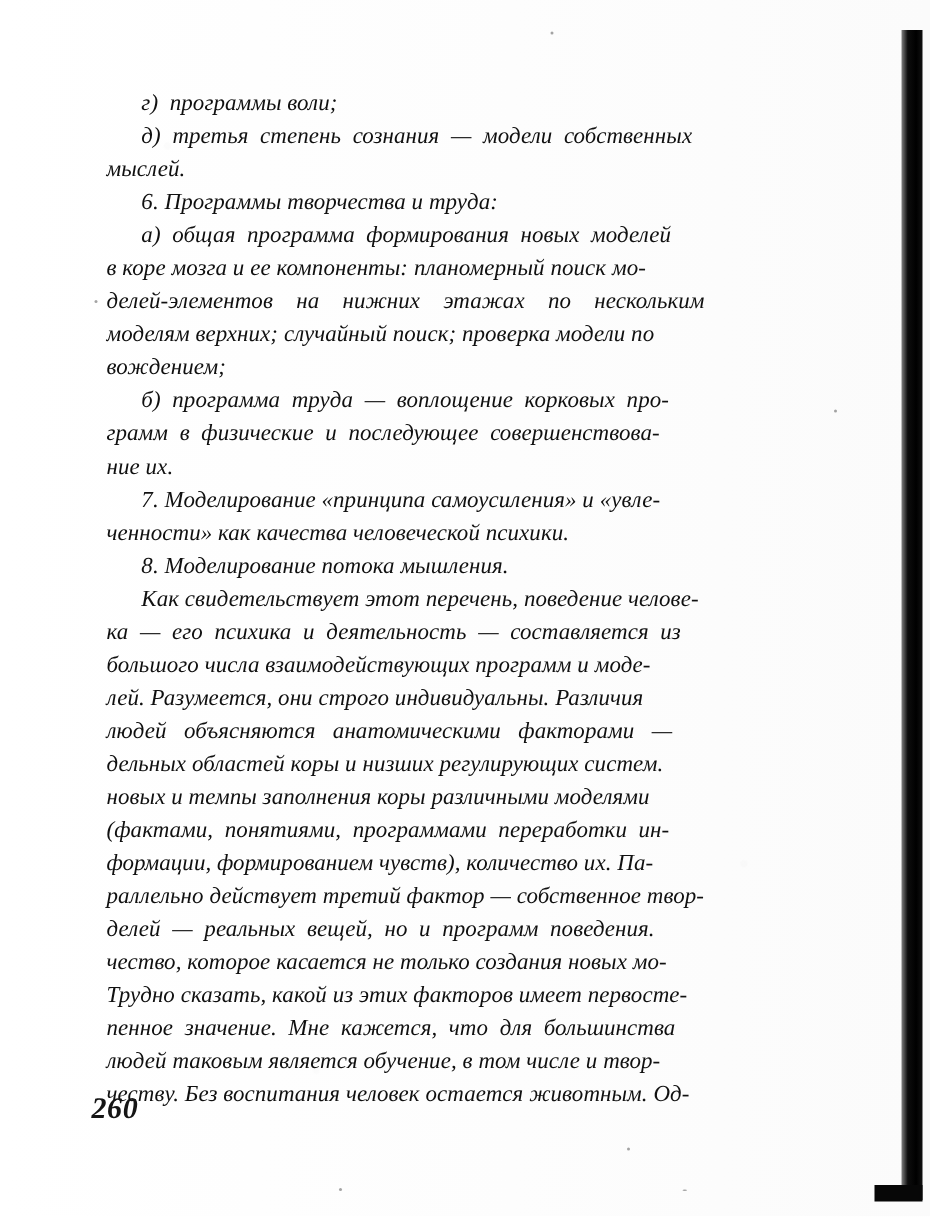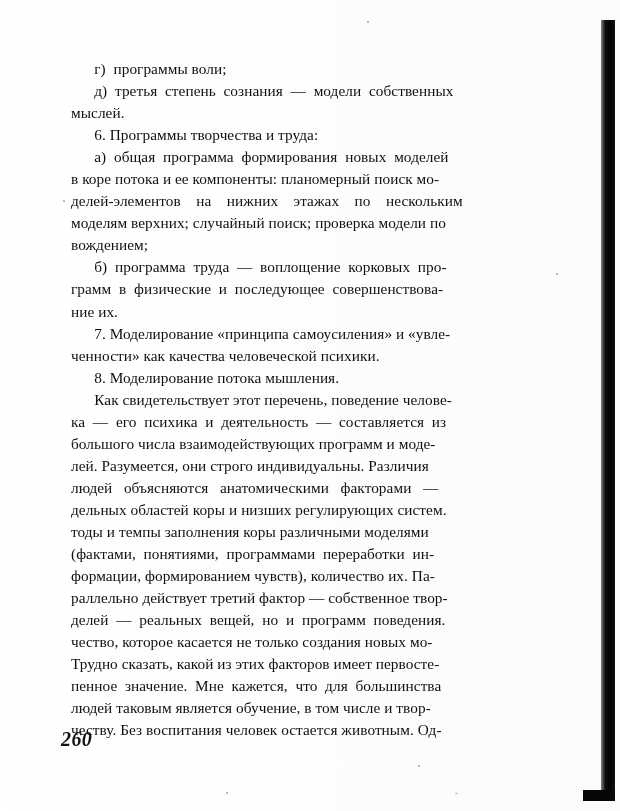--- a/index.html
+++ b/index.html
@@ -63,20 +63,21 @@
     border-radius: 50%;
     opacity: 0.55;
   }
 
   
   #text-block {
     position: absolute;
     left: 71px;
     top: 58px;
     width: 495px;
+    font-style: italic;
   }
 
   .line {
     font-size: 15.3px;
     line-height: 22.05px;
     color: #101010;
     white-space: pre;
     letter-spacing: 0.05px;
     font-weight: 400;
     text-rendering: optimizeLegibility;
@@ -110,37 +111,37 @@
   <div class="speck" style="left:63px; top:200px; width:2px; height:2px;"></div>
   <div class="speck" style="left:556px; top:273px; width:2px; height:2px;"></div>
   <div class="speck" style="left:367px; top:21px; width:2px; height:2px;"></div>
 
   <div id="text-block">
       <div class="line">      г)  программы воли;</div>
       <div class="line">      д)  третья  степень  сознания  —  модели  собственных</div>
       <div class="line">мыслей.</div>
       <div class="line">      6. Программы творчества и труда:</div>
       <div class="line">      а)  общая  программа  формирования  новых  моделей</div>
-      <div class="line">в коре потока и ее компоненты: планомерный поиск мо-</div>
+      <div class="line">в коре мозга и ее компоненты: планомерный поиск мо-</div>
       <div class="line">делей-элементов    на    нижних    этажах    по    нескольким</div>
       <div class="line">моделям верхних; случайный поиск; проверка модели по</div>
       <div class="line">вождением;</div>
       <div class="line">      б)  программа  труда  —  воплощение  корковых  про-</div>
       <div class="line">грамм  в  физические  и  последующее  совершенствова-</div>
       <div class="line">ние их.</div>
       <div class="line">      7. Моделирование «принципа самоусиления» и «увле-</div>
       <div class="line">ченности» как качества человеческой психики.</div>
       <div class="line">      8. Моделирование потока мышления.</div>
       <div class="line">      Как свидетельствует этот перечень, поведение челове-</div>
       <div class="line">ка  —  его  психика  и  деятельность  —  составляется  из</div>
       <div class="line">большого числа взаимодействующих программ и моде-</div>
       <div class="line">лей. Разумеется, они строго индивидуальны. Различия</div>
       <div class="line">людей   объясняются   анатомическими   факторами   —</div>
       <div class="line">дельных областей коры и низших регулирующих систем.</div>
-      <div class="line">тоды и темпы заполнения коры различными моделями</div>
+      <div class="line">новых и темпы заполнения коры различными моделями</div>
       <div class="line">(фактами,  понятиями,  программами  переработки  ин-</div>
       <div class="line">формации, формированием чувств), количество их. Па-</div>
       <div class="line">раллельно действует третий фактор — собственное твор-</div>
       <div class="line">делей  —  реальных  вещей,  но  и  программ  поведения.</div>
       <div class="line">чество, которое касается не только создания новых мо-</div>
       <div class="line">Трудно сказать, какой из этих факторов имеет первосте-</div>
       <div class="line">пенное  значение.  Мне  кажется,  что  для  большинства</div>
       <div class="line">людей таковым является обучение, в том числе и твор-</div>
       <div class="line">честву. Без воспитания человек остается животным. Од-</div>
     </div>

